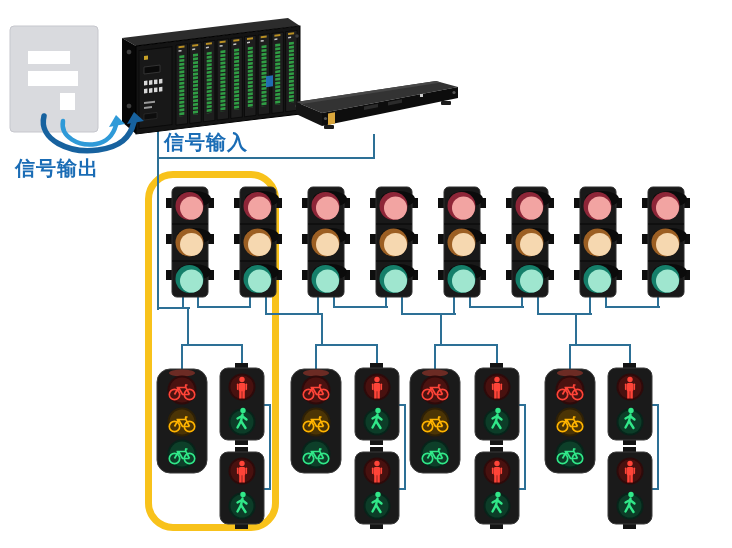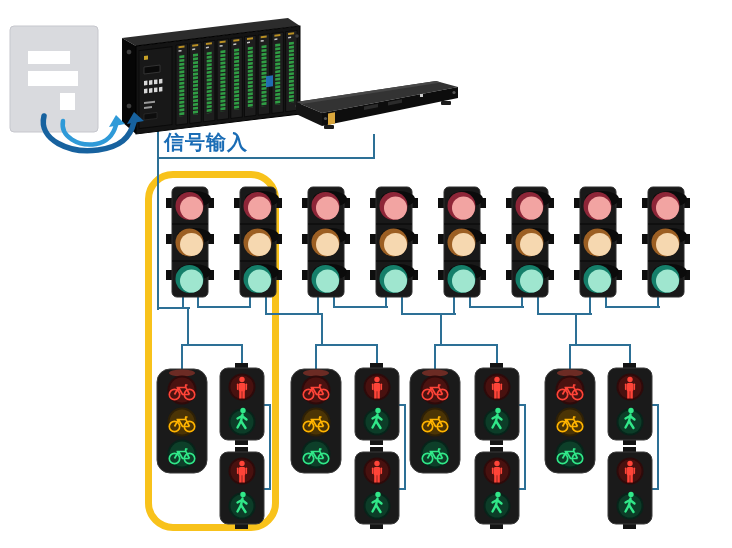--- a/index.html
+++ b/index.html
@@ -186,20 +186,21 @@
 
   <svg class="dev" style="left:36px;top:108px;width:116px;height:52px" viewBox="0 0 116 52">
     <path d="M8,8 C2,32 34,46 62,42 C84,39 94,30 98,14" fill="none" stroke="#17629f" stroke-width="5.5" stroke-linecap="round"></path>
     <polygon points="89,12 106,9 96,0" fill="#17629f" transform="translate(2,4)"></polygon>
     <path d="M27,13 C24,29 43,39 60,36 C71,34 77,28 80,17" fill="none" stroke="#2f9ad8" stroke-width="4.5" stroke-linecap="round"></path>
     <polygon points="72,16 88,13 79,4" fill="#2f9ad8" transform="translate(1,3)"></polygon>
   </svg>
 
   <div class="lbl" style="left:164px;top:130px">信号输入</div>
   <div class="lbl" style="left:15px;top:156px">
+    <div>信号输出</div>
   </div>
 
   <div id="wires">
       <div class="wire wv" style="left: 157px; top: 126px; height: 184px;"></div>
       <div class="wire wh" style="left: 157px; top: 157px; width: 217px;"></div>
       <div class="wire wv" style="left: 373px; top: 134px; height: 25px;"></div>
       <div class="wire wv" style="left: 182px; top: 294px; height: 14px;"></div>
       <div class="wire wh" style="left: 157px; top: 307px; width: 33px;"></div>
       <div class="wire wv" style="left: 187px; top: 307px; height: 38px;"></div>
       <div class="wire wv" style="left: 197px; top: 294px; height: 13px;"></div>

